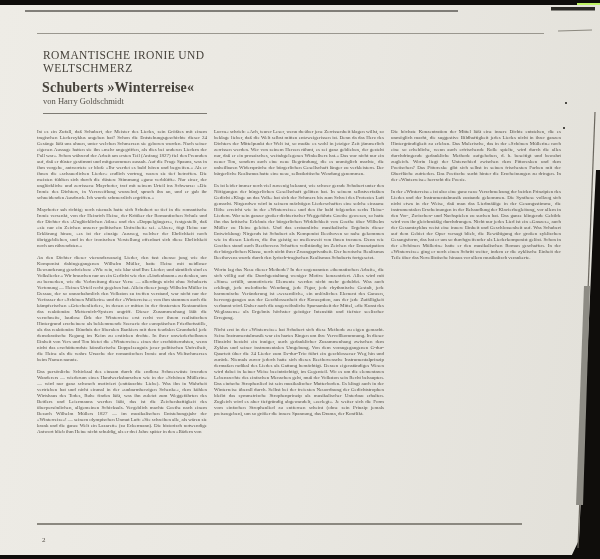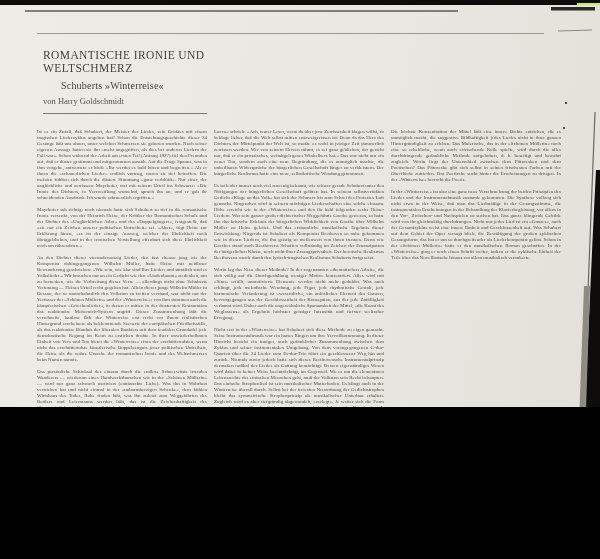--- a/index.html
+++ b/index.html
@@ -1,33 +1,33 @@
 <!DOCTYPE html>
 <html><head>
 <meta charset="utf-8">
 <style>
   html,body{margin:0;padding:0;background:#000;}
   .stage{
-    position:relative;width:600px;height:407px;overflow:hidden;
+    position:relative;width:600px;height:559px;overflow:hidden;
     background:#bef264;font-family:"Liberation Serif",serif;
   }
   .page{
     position:absolute;left:0;top:5px;width:600px;height:550px;
     background:linear-gradient(100deg,#eeece6 0%,#e9e7e1 55%,#e2e0d9 100%);
   }
   .hairline{position:absolute;height:1px;background:#9a978f;}
   #rule-top{left:37px;top:28px;width:507px;}
   #rule-title{left:43px;top:108px;width:164px;background:#7d7a73;}
   #rule-bottom{left:37px;top:518px;width:485px;background:#8b8880;height:2px;}
   .title{
     position:absolute;left:43px;top:44px;width:300px;
     font-size:11.5px;line-height:13px;letter-spacing:.4px;
     color:#46423b;white-space:pre-line;
   }
-  .subtitle{position:absolute;left:61px;top:75px;font-size:10px;color:#46423b;letter-spacing:.2px;}
+  .subtitle{position:absolute;left:42px;top:75px;font-size:14px;color:#46423b;letter-spacing:.2px;font-weight:bold;}
   .byline{position:absolute;left:43px;top:91px;font-size:8.5px;color:#56524b;}
   .columns{position:absolute;left:37px;top:124px;width:524px;display:flex;gap:7px;}
   .col{width:170px;}
   .col p{
     margin:0 0 6px 0;font-size:5px;line-height:6px;
     text-align:justify;color:#524d46;word-spacing:-0.2px;
   }
   .pagenum{position:absolute;left:42px;top:531px;font-size:7px;color:#524d46;}
   .overlay{position:absolute;left:0;top:0;pointer-events:none;}
 </style>

